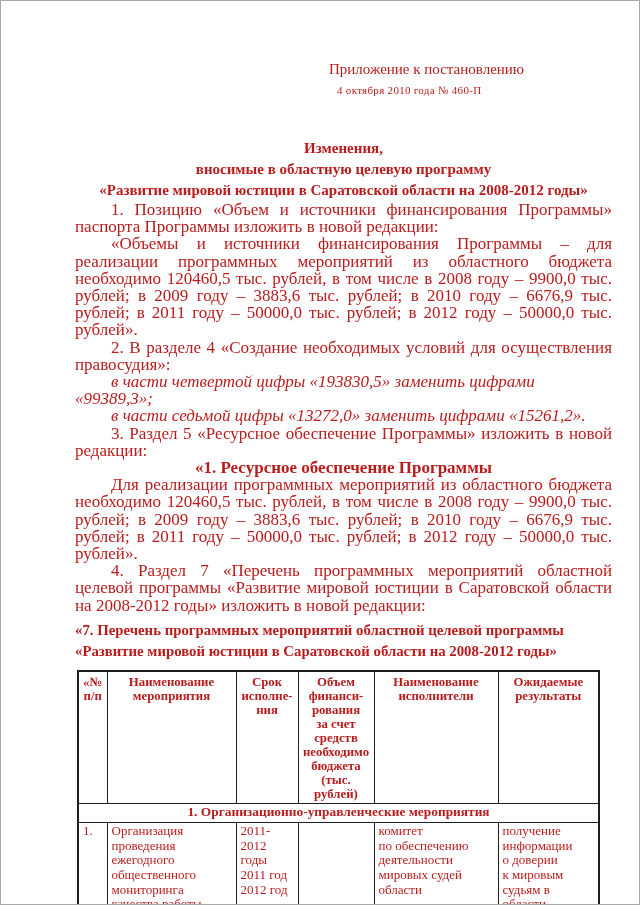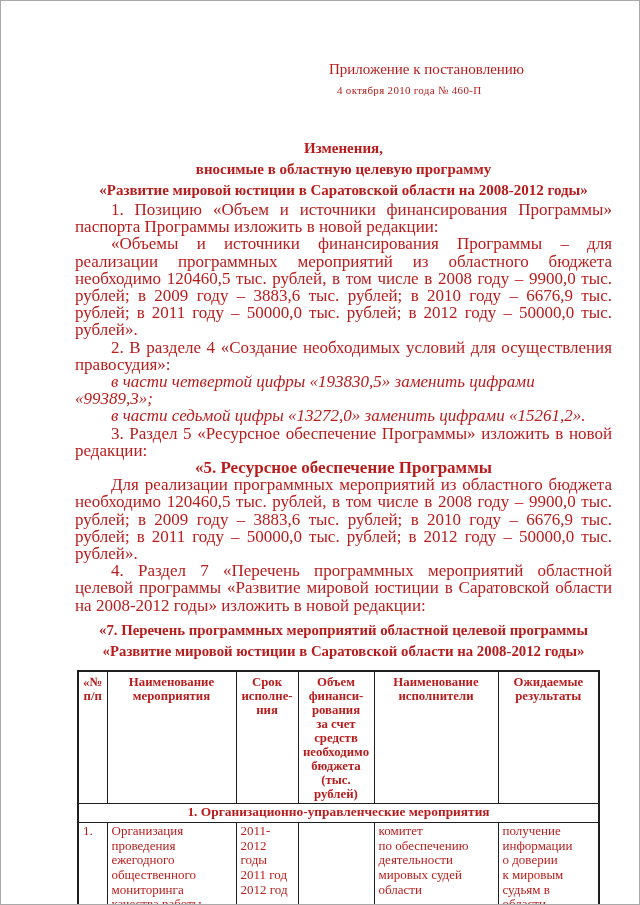--- a/index.html
+++ b/index.html
@@ -36,21 +36,20 @@
   .doc-body {
     font-size: 17px;
     line-height: 17.2px;
   }
   .doc-body p { margin: 0; }
   .para   { text-indent: 36px; text-align: justify; }
   .sub    { text-indent: 36px; font-style: italic; }
   .center-bold { text-align: center; font-weight: bold; }
   .table-heading {
     margin-top: 6px;
-    text-align: center;
     font-weight: bold;
     font-size: 14.8px;
     line-height: 21px;
   }
   table.program {
     border-collapse: collapse;
     table-layout: fixed;
     width: 521px;
     margin: 8px 0 0 2px;
     border: 2px solid #1e1e1e;
@@ -100,21 +99,21 @@
     <div>«Развитие мировой юстиции в Саратовской области на 2008-2012 годы»</div>
   </div>
 
   <div class="doc-body">
     <p class="para">1. Позицию «Объем и источники финансирования Программы» паспорта Программы изложить в новой редакции:</p>
     <p class="para">«Объемы и источники финансирования Программы – для реализации программных мероприятий из областного бюджета необходимо 120460,5 тыс. рублей, в том числе в 2008 году – 9900,0 тыс. рублей; в 2009 году – 3883,6 тыс. рублей; в 2010 году – 6676,9 тыс. рублей; в 2011 году – 50000,0 тыс. рублей; в 2012 году – 50000,0 тыс. рублей».</p>
     <p class="para">2. В разделе 4 «Создание необходимых условий для осуществления правосудия»:</p>
     <p class="sub">в части четвертой цифры «193830,5» заменить цифрами «99389,3»;</p>
     <p class="sub">в части седьмой цифры «13272,0» заменить цифрами «15261,2».</p>
     <p class="para">3. Раздел 5 «Ресурсное обеспечение Программы» изложить в новой редакции:</p>
-    <p class="center-bold">«5. Ресурсное обеспечение Программы</p>
+    <p class="center-bold">«1. Ресурсное обеспечение Программы</p>
     <p class="para">Для реализации программных мероприятий из областного бюджета необходимо 120460,5 тыс. рублей, в том числе в 2008 году – 9900,0 тыс. рублей; в 2009 году – 3883,6 тыс. рублей; в 2010 году – 6676,9 тыс. рублей; в 2011 году – 50000,0 тыс. рублей; в 2012 году – 50000,0 тыс. рублей».</p>
     <p class="para">4. Раздел 7 «Перечень программных мероприятий областной целевой программы «Развитие мировой юстиции в Саратовской области на 2008-2012 годы» изложить в новой редакции:</p>
   </div>
 
   <div class="table-heading">
     <div>«7. Перечень программных мероприятий областной целевой программы</div>
     <div>«Развитие мировой юстиции в Саратовской области на 2008-2012 годы»</div>
   </div>
 
   <table class="program">

